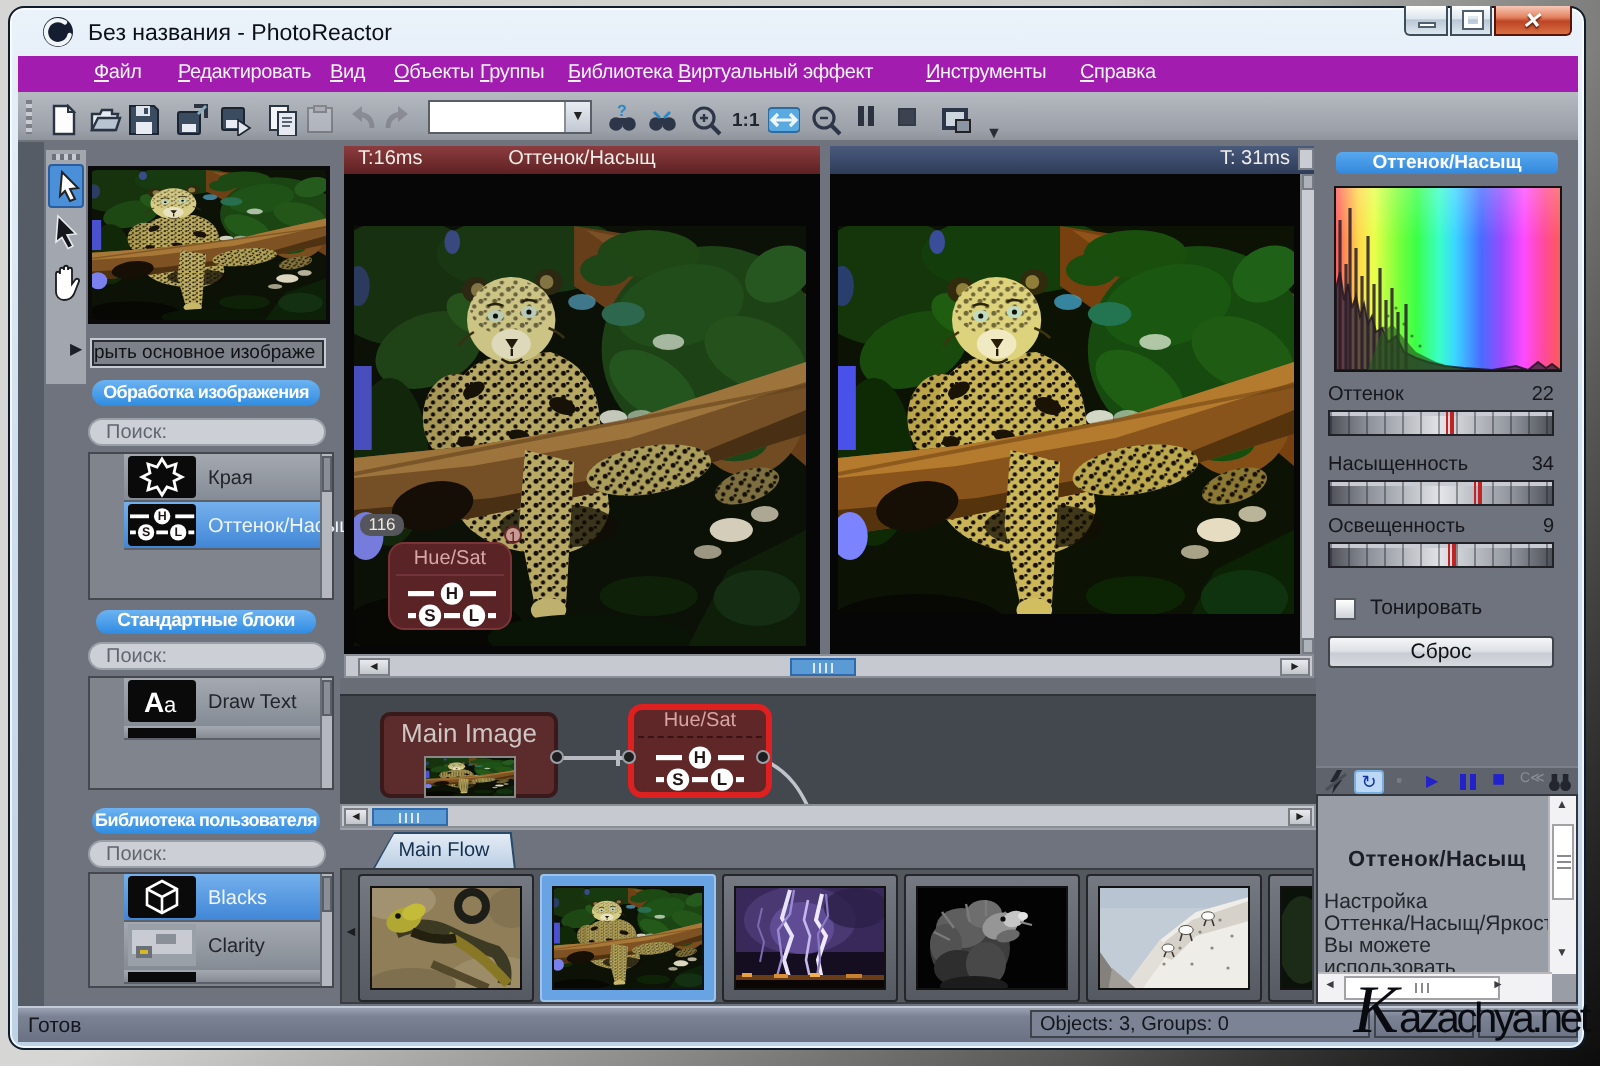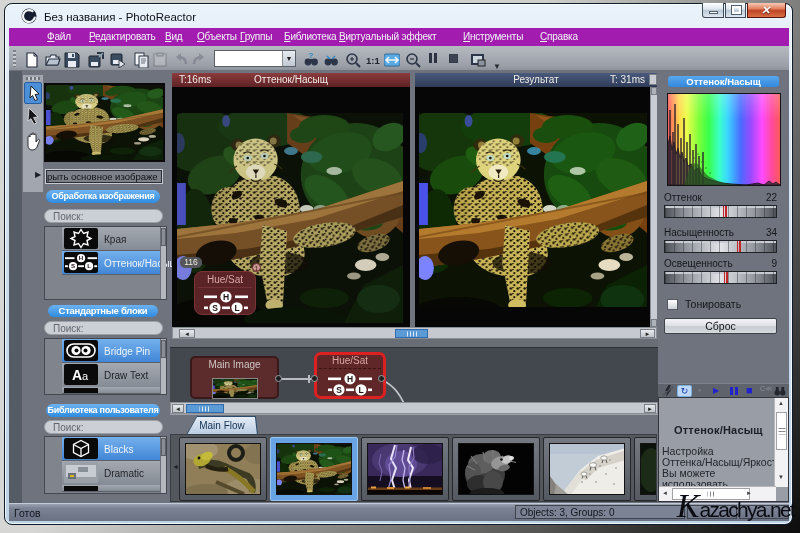--- a/index.html
+++ b/index.html
@@ -92,21 +92,21 @@
 .sbtn{position:absolute;top:1px;width:15px;height:9px;background:linear-gradient(#e8eaee,#c2c6cc);
  border:1px solid #7a7e86;font-size:6px;color:#222;text-align:center;line-height:8px;}
 #pthumb{position:absolute;left:222px;top:1px;width:33px;height:9px;background:#5b9bd5;border:1px solid #2f6aad;}
 .dots{position:absolute;left:50%;top:50%;width:11px;height:5px;transform:translate(-50%,-50%);
  background:repeating-linear-gradient(90deg,#dce8f4 0 1px,rgba(0,0,0,0) 1px 3px);}
 
 #nodebg{left:170px;top:339px;width:488px;height:8px;background:#696e76;}
 #nodes{left:170px;top:347px;width:488px;height:55px;background:#43474e;border-top:1px solid #2e3136;overflow:hidden;}
 .node{position:absolute;border-radius:5px;}
 #nmain{left:20px;top:8px;width:89px;height:43px;background:#5c2b2b;border:2px solid #39191a;}
-#nmain .t{position:absolute;top:1px;width:100%;text-align:center;font-size:10px;color:#cfc6c6;}
+#nmain .t{position:absolute;top:1px;width:100%;text-align:center;font-size:13px;color:#cfc6c6;}
 #nmain .th{position:absolute;left:20px;top:20px;width:46px;height:21px;border:1px solid #888;background:#000;}
 #nhue{left:144px;top:4px;width:72px;height:47px;background:#5f2727;border:3px solid #dd2020;border-radius:7px;}
 #nhue .t{position:absolute;top:0px;width:100%;text-align:center;font-size:10px;color:#d8a4a4;}
 #nhue .dv{position:absolute;left:2px;right:2px;top:13px;border-top:1px dashed #3a1212;}
 .port{position:absolute;width:7px;height:7px;border-radius:50%;background:#1e1e1e;border:1px solid #9aa0a8;}
 #nwire{position:absolute;left:109px;top:30px;width:38px;height:2px;background:#b8bcc2;}
 #ncurve{position:absolute;left:0;top:0;width:488px;height:55px;}
 
 #nsb{left:170px;top:402px;width:488px;height:12px;background:#c6cad0;border:1px solid #8a8e95;}
 #nthumb{position:absolute;left:15px;top:1px;width:38px;height:9px;background:#5b9bd5;border:1px solid #2f6aad;}
@@ -503,31 +503,20 @@
       </svg>
       <span class="rtx">Оттенок/Насыщ</span>
     </div>
  <div class="lsb">
       <i></i>
     </div>
 </div>
 <div class="pill" style="left:48px;top:305px;width:110px;height:12px;font-size:9.5px;line-height:12px;">Стандартные блоки</div>
 <div class="search" style="left:44px;top:321px;width:119px;">Поиск:</div>
 <div class="list" style="top:338px;height:57px;">
- <div class="row sel">
-      <svg class="ric" viewBox="0 0 34 21">
-        <rect width="34" height="21" rx="2" fill="#0a0a0a"></rect>
-        <rect x="3" y="4" width="28" height="13" rx="6.5" fill="none" stroke="#fff" stroke-width="1.6"></rect>
-        <circle cx="12" cy="10.5" r="4.6" fill="#fff"></circle>
-        <circle cx="22" cy="10.5" r="4.6" fill="#fff"></circle>
-        <circle cx="12.5" cy="10.5" r="2" fill="#000"></circle>
-        <circle cx="21.5" cy="10.5" r="2" fill="#000"></circle>
-      </svg>
-      <span class="rtx">Bridge Pin</span>
-    </div>
  <div class="row" style="border-bottom:none">
       <svg class="ric" viewBox="0 0 34 21">
         <rect width="34" height="21" rx="2" fill="#0a0a0a"></rect>
         <text x="8" y="16" font-size="14" font-weight="bold" fill="#fff" font-family="Liberation Sans">A</text>
         <text x="18" y="16" font-size="11" fill="#fff" font-family="Liberation Sans">a</text>
       </svg>
       <span class="rtx">Draw Text</span>
     </div>
  <div class="row part">
       <svg class="ric" viewBox="0 0 34 5" preserveAspectRatio="none">
@@ -552,21 +541,21 @@
       <span class="rtx">Blacks</span>
     </div>
  <div class="row" style="border-bottom:none">
       <svg class="ric" viewBox="0 0 34 21">
         <rect width="34" height="21" fill="#9aa0a8"></rect>
         <rect x="2" y="3" width="30" height="12" fill="#c8ccd2"></rect>
         <rect x="14" y="5" width="10" height="5" fill="#8a9098"></rect>
         <rect x="4" y="11" width="8" height="6" fill="#6a707a"></rect>
         <rect x="6" y="13" width="4" height="2" fill="#d8b820"></rect>
       </svg>
-      <span class="rtx">Dramatic</span>
+      <span class="rtx">Clarity</span>
     </div>
  <div class="row part">
       <svg class="ric" viewBox="0 0 34 5" preserveAspectRatio="none">
         <rect width="34" height="5" fill="#0a0a0a"></rect>
       </svg>
     </div>
  <div class="lsb">
       <i></i>
     </div>
 </div>
@@ -585,21 +574,20 @@
         <div class="t">Hue/Sat</div>
         <div class="dv"></div>
    <svg style="position:absolute;left:9px;top:18px" width="44" height="24" viewBox="0 0 44 24">
           <use href="#hslic"></use>
         </svg>
   </div>
  </div>
 </div>
 <div id="paneR" class="pane">
  <div class="phead">
-      <span class="c">Результат</span>
       <span style="position:absolute;right:12px;top:1px">T: 31ms</span>
       <span style="position:absolute;right:0;top:1px;width:8px;height:11px;background:#c9cdd3;border:1px solid #7a7e86"></span>
     </div>
  <div class="pbody" style="width:235px;">
   <div style="position:absolute;left:4px;top:26px;width:228px;height:194px;overflow:hidden"><svg style="filter:saturate(1.15) brightness(1.03)" width="228" height="210" viewBox="0 0 230 210" preserveAspectRatio="none">
           <use href="#leo"></use>
         </svg></div>
  </div>
  <div id="rvsb">
       <i style="top:0"></i>

